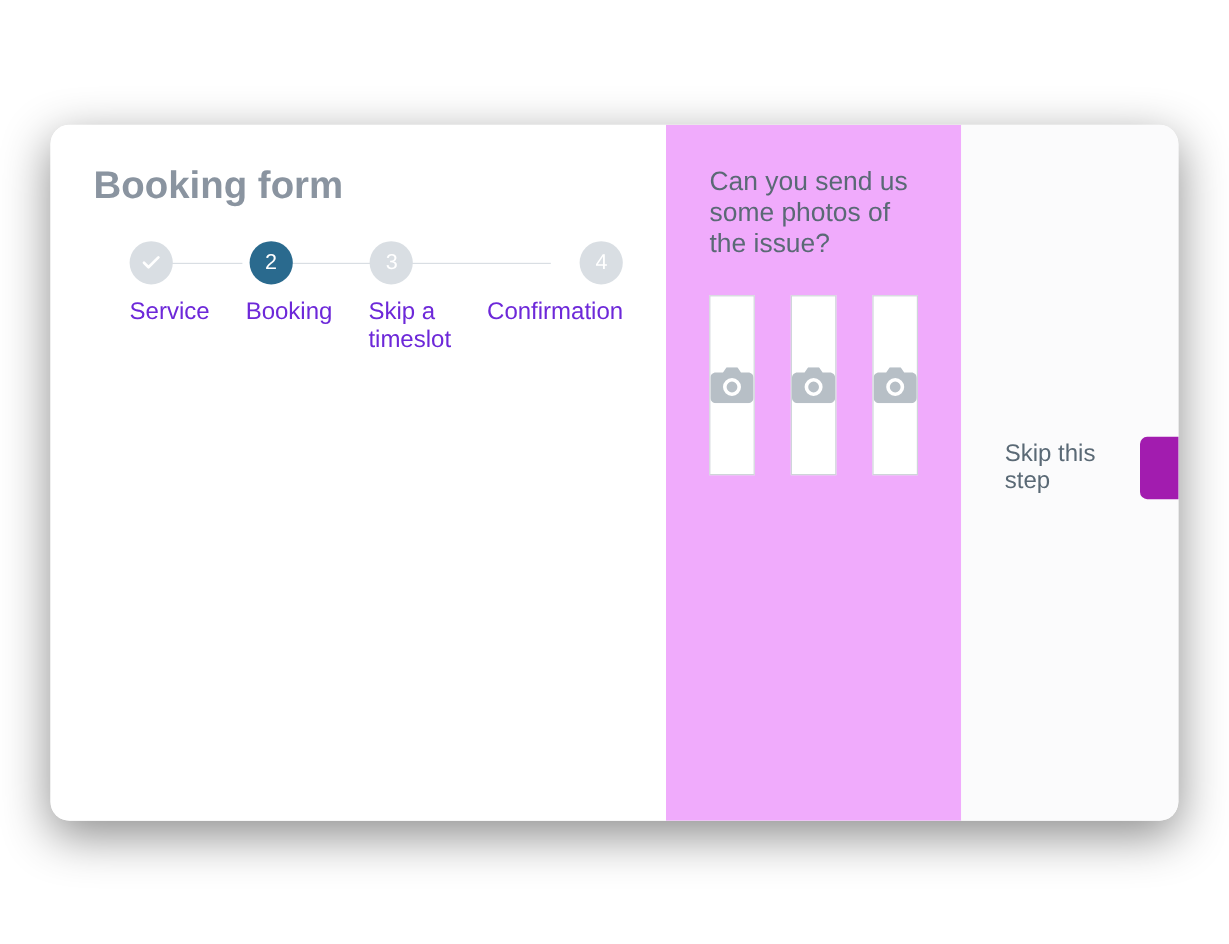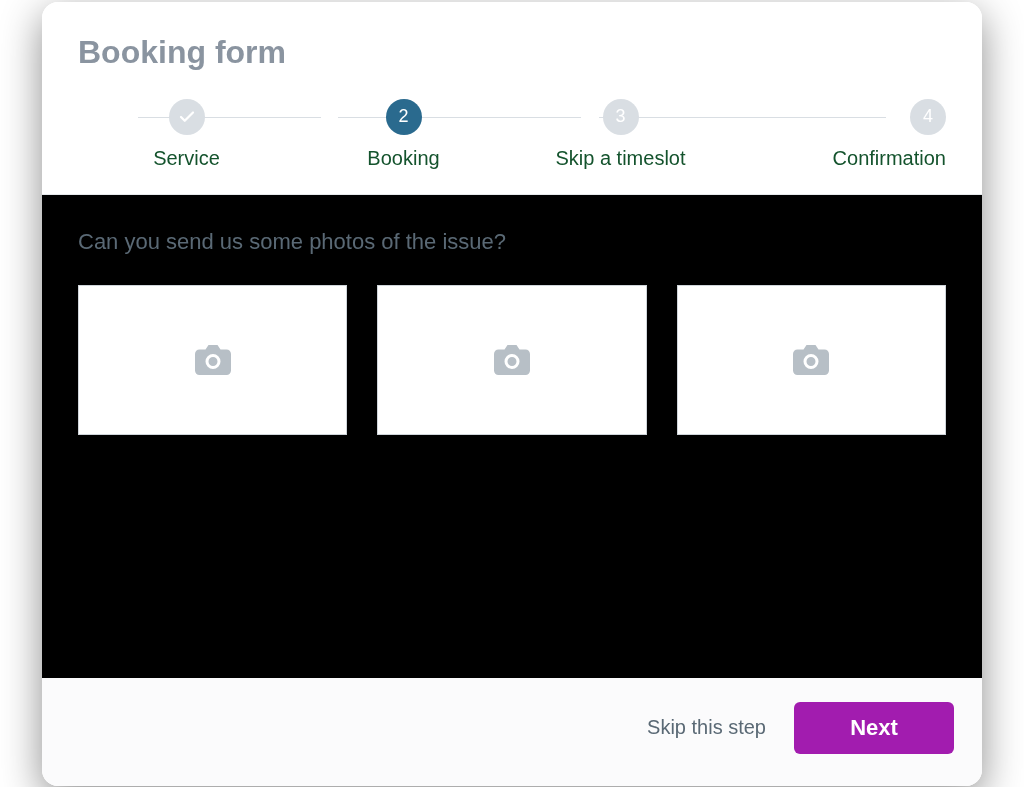--- a/index.html
+++ b/index.html
@@ -7,26 +7,25 @@
       font-family: -apple-system, BlinkMacSystemFont, 'Segoe UI', Arial, sans-serif;
       background: #fff;
       width: 1024px;
       height: 787px;
       display: flex;
       align-items: center;
       justify-content: center;
     }
     .modal {
       width: 940px;
-      height: 784px;
+      height: 580px;
       background: #fff;
       border-radius: 16px;
       box-shadow: 0 12px 40px rgba(0,0,0,0.45);
       display: flex;
-      flex-direction: column;
       overflow: hidden;
     }
     .modal-header {
       padding: 32px 36px 0 36px;
       background: #fff;
     }
     .modal-title {
       font-size: 32px;
       font-weight: 700;
       color: #8a94a0;
@@ -60,40 +59,41 @@
       font-weight: 500;
       margin-bottom: 12px;
       background: #d9dee3;
       color: #fff;
     }
     .step-circle.active {
       background: #2a6a8e;
     }
     .step-label {
       font-size: 20px;
-      color: #14532d;
+      color: #6d28d9;
+      margin-left: 30px;
     }
     .connector {
       position: absolute;
       top: 18px;
       height: 1px;
       background: #d9dee3;
       z-index: 1;
     }
     .c1 { left: 60px; right: 72%; }
     .c2 { left: 30%; right: 42%; }
     .c3 { left: 60%; right: 60px; }
     .divider {
       height: 1px;
       background: #e6e9ec;
       width: 100%;
     }
     .modal-body {
       flex: 1;
-      background: #000000;
+      background: #f0abfc;
       padding: 34px 36px 0 36px;
     }
     .question {
       font-size: 22px;
       color: #5a6975;
       margin-bottom: 30px;
     }
     .upload-grid {
       display: flex;
       gap: 30px;

